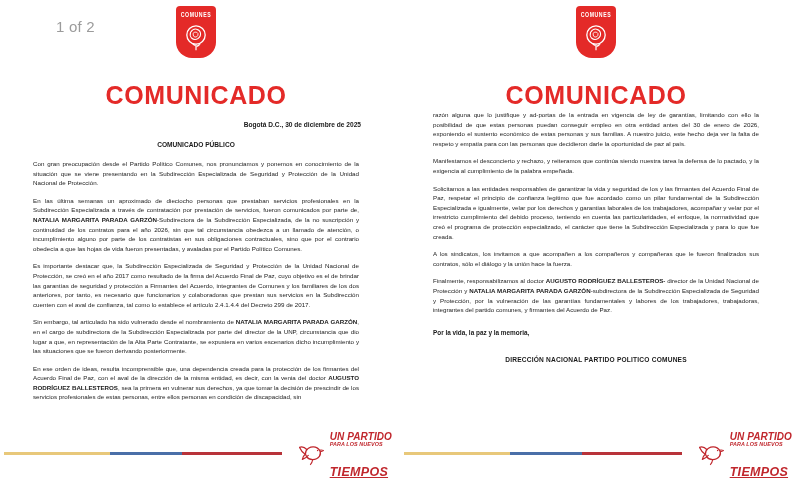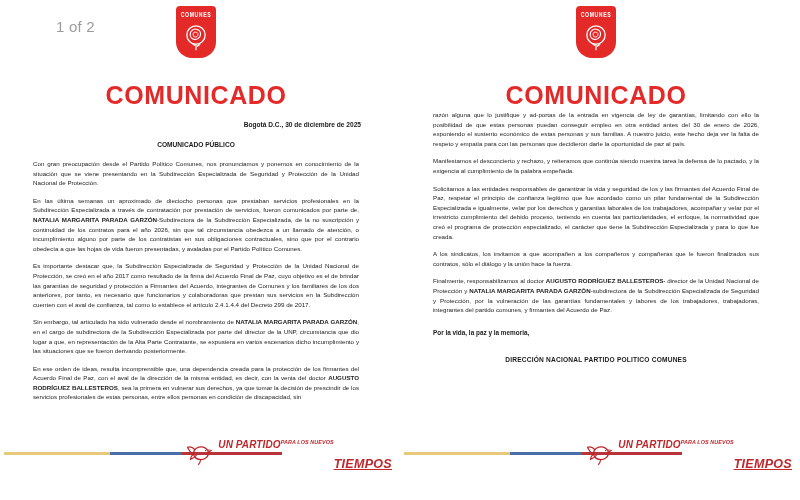--- a/index.html
+++ b/index.html
@@ -170,21 +170,21 @@
     right: 8px;
     top: 0;
     height: 46px;
     display: flex;
     align-items: center;
     gap: 3px;
   }
   .dove { flex: 0 0 auto; }
   .slogan {
     display: flex;
-    flex-direction: row;
+    flex-direction: column;
     line-height: 1;
     color: #C0272D;
     font-family: "Liberation Sans", sans-serif;
     font-style: italic;
     font-weight: bold;
   }
   .slogan .l1 { font-size: 10px; letter-spacing: 0.1px; }
   .slogan .l2 { font-size: 5.4px; letter-spacing: 0.1px; margin-top: 0.5px; }
   .slogan .l3 { font-size: 12.5px; letter-spacing: 0.3px; margin-top: 18px; text-decoration: underline; }
 </style>

